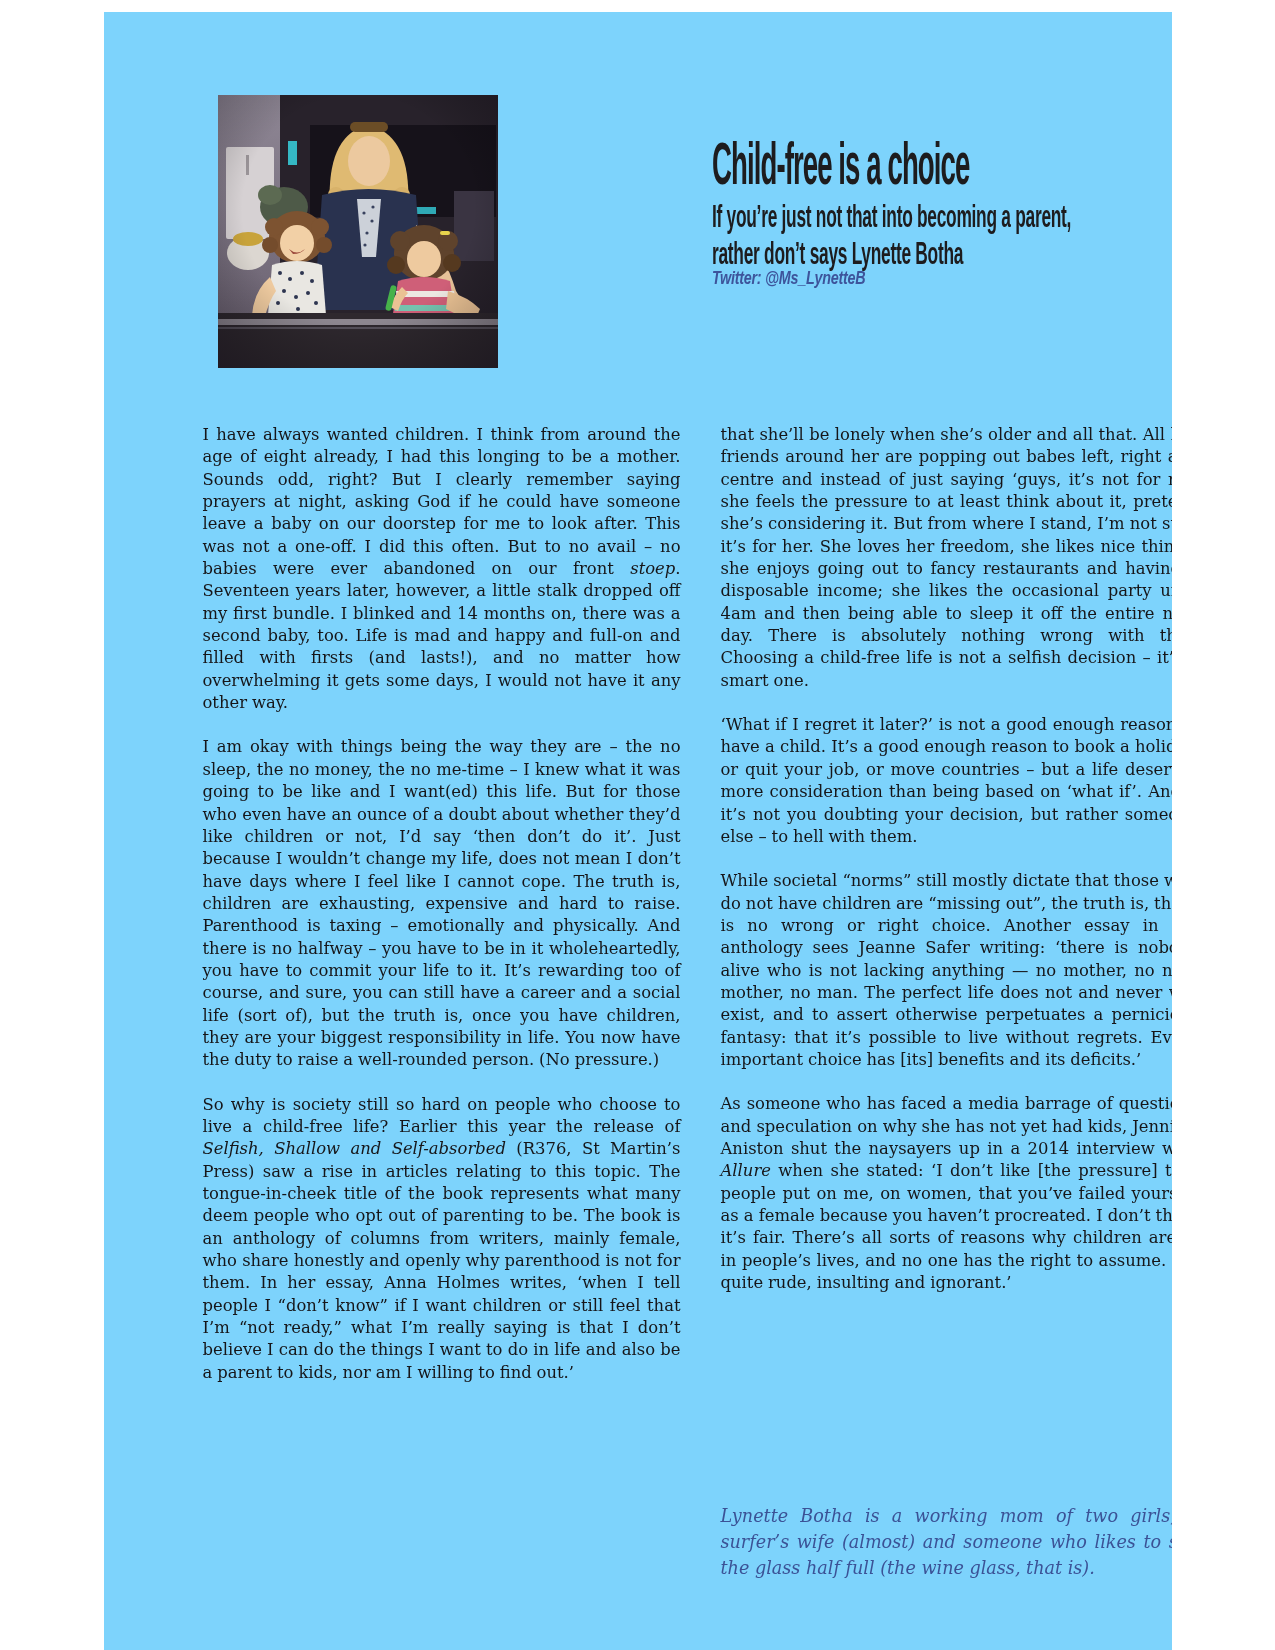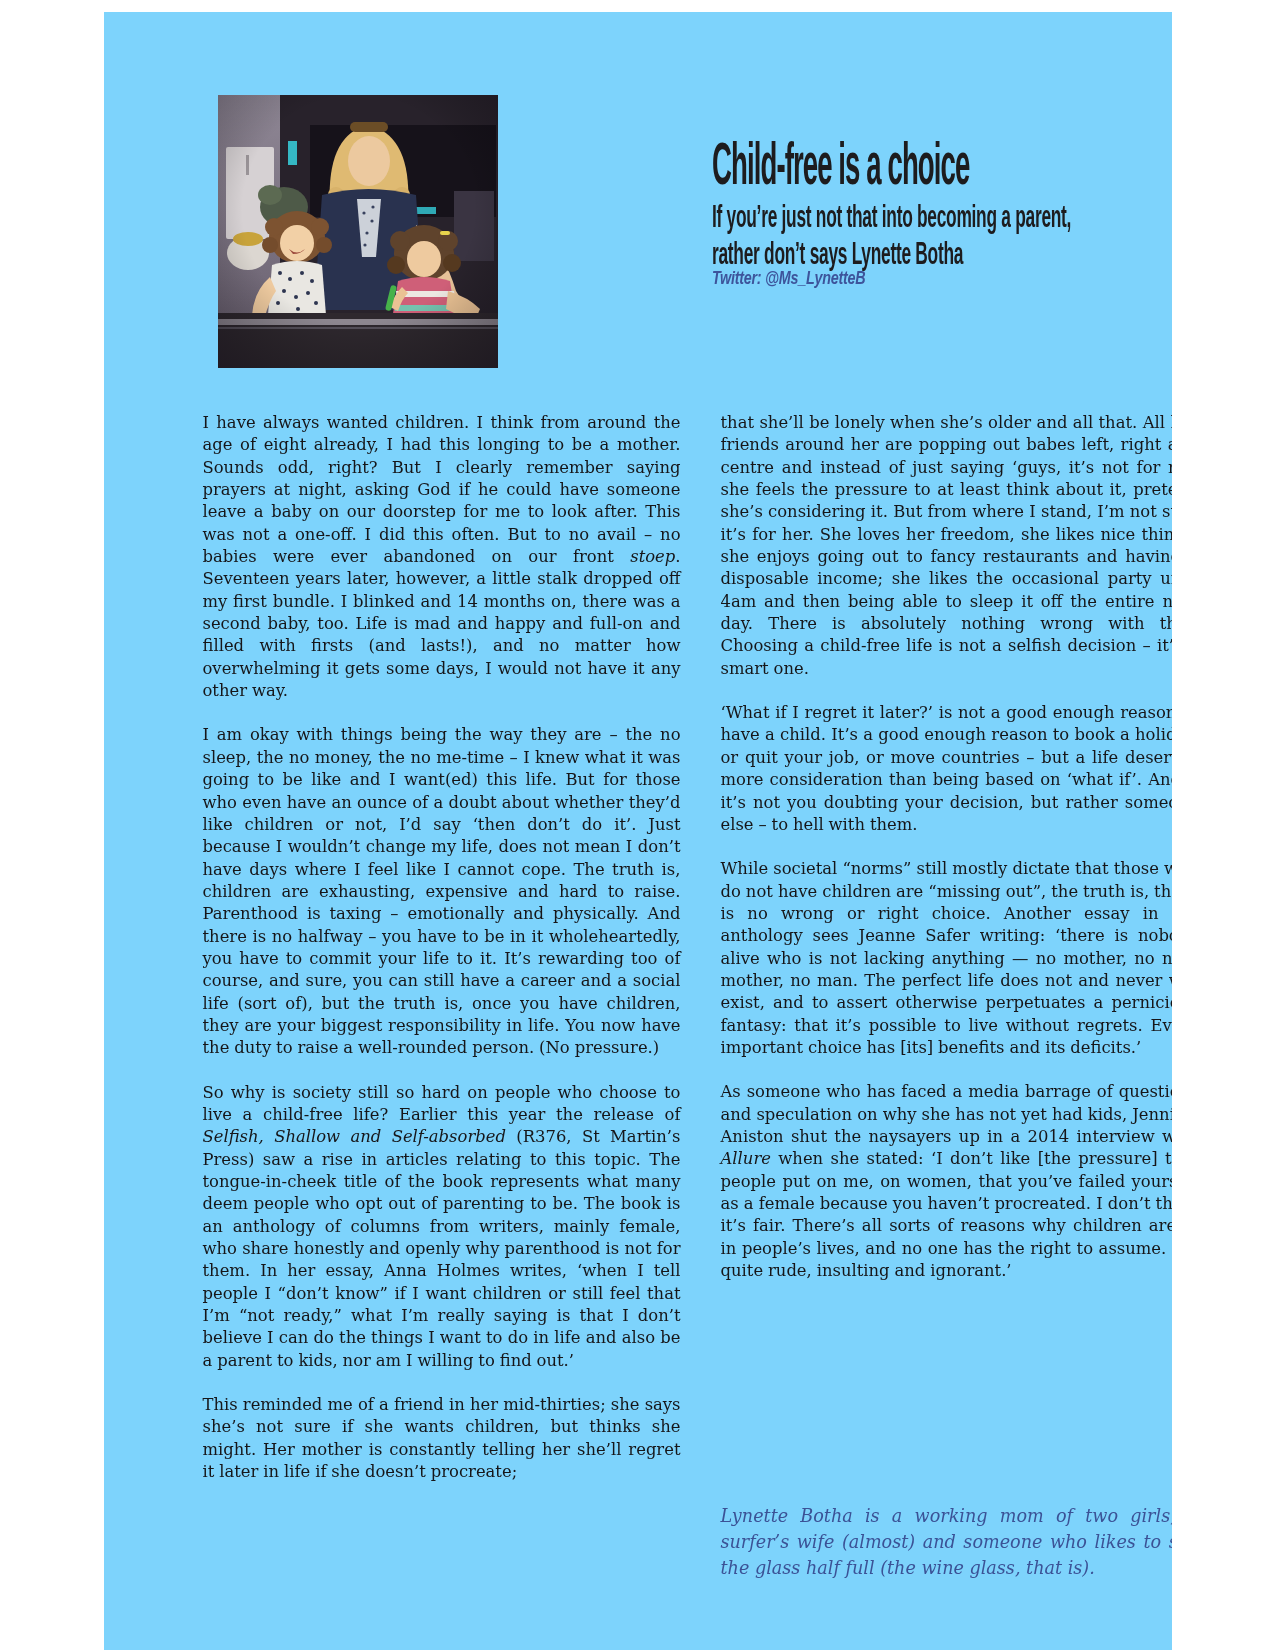--- a/index.html
+++ b/index.html
@@ -29,21 +29,21 @@
     transform:scaleX(0.56); transform-origin:left top;
   }
   .twitter {
     position:absolute; left:608px; top:256px;
     font-family:"Liberation Sans", sans-serif; font-weight:bold; font-style:italic;
     font-size:17.5px; letter-spacing:-0.3px; color:#3d549b;
     transform:scaleX(0.82); transform-origin:left top; white-space:nowrap;
   }
   
   .col {
-    position:absolute; top:400px; width:478px;
+    position:absolute; top:412px; width:478px;
     font-size:16.4px; line-height:22.35px; color:#161619;
     text-align:justify; hyphens:auto; -webkit-hyphens:auto;
     word-spacing:-0.3px;
   }
   .col-1 { left:99px; }
   .col-2 { left:617px; }
   .col p { margin:0 0 22px 0; }
   .col p:last-child { margin-bottom:0; }
   .it { font-style:italic; }
   
@@ -149,21 +149,20 @@
   </figure>
 
   <h1 class="headline">Child-free is a choice</h1>
   <h2 class="subtitle">If you’re just not that into becoming a parent, rather don’t says Lynette Botha</h2>
   <div class="twitter">Twitter: @Ms_LynetteB</div>
 
   <div class="col col-1">
       <p><span>I have always wanted children. I think from around the age of eight already, I had this longing to be a mother. Sounds odd, right? But I clearly remember saying prayers at night, asking God if he could have someone leave a baby on our doorstep for me to look after. This was not a one-off. I did this often. But to no avail – no babies were ever abandoned on our front </span><span class="it">stoep</span><span>. Seventeen years later, however, a little stalk dropped off my first bundle. I blinked and 14 months on, there was a second baby, too. Life is mad and happy and full-on and filled with firsts (and lasts!), and no matter how overwhelming it gets some days, I would not have it any other way.</span></p>
       <p><span>I am okay with things being the way they are – the no sleep, the no money, the no me-time – I knew what it was going to be like and I want(ed) this life. But for those who even have an ounce of a doubt about whether they’d like children or not, I’d say ‘then don’t do it’. Just because I wouldn’t change my life, does not mean I don’t have days where I feel like I cannot cope. The truth is, children are exhausting, expensive and hard to raise. Parenthood is taxing – emotionally and physically. And there is no halfway – you have to be in it wholeheartedly, you have to commit your life to it. It’s rewarding too of course, and sure, you can still have a career and a social life (sort of), but the truth is, once you have children, they are your biggest responsibility in life. You now have the duty to raise a well-rounded person. (No pressure.)</span></p>
       <p><span>So why is society still so hard on people who choose to live a child-free life? Earlier this year the release of </span><span class="it">Selfish, Shallow and Self-absorbed</span><span> (R376, St Martin’s Press) saw a rise in articles relating to this topic. The tongue-in-cheek title of the book represents what many deem people who opt out of parenting to be. The book is an anthology of columns from writers, mainly female, who share honestly and openly why parenthood is not for them. In her essay, Anna Holmes writes, ‘when I tell people I “don’t know” if I want children or still feel that I’m “not ready,” what I’m really saying is that I don’t believe I can do the things I want to do in life and also be a parent to kids, nor am I willing to find out.’</span></p>
-      <p><span>This reminded me of a friend in her mid-thirties; she says she’s not sure if she wants children, but thinks she might. Her mother is constantly telling her she’ll regret it later in life if she doesn’t procreate;</span></p>
     </div>
   <div class="col col-2">
       <p><span>that she’ll be lonely when she’s older and all that. All her friends around her are popping out babes left, right and centre and instead of just saying ‘guys, it’s not for me’ she feels the pressure to at least think about it, pretend she’s considering it. But from where I stand, I’m not sure it’s for her. She loves her freedom, she likes nice things, she enjoys going out to fancy restaurants and having a disposable income; she likes the occasional party until 4am and then being able to sleep it off the entire next day. There is absolutely nothing wrong with that. Choosing a child-free life is not a selfish decision – it’s a smart one.</span></p>
       <p><span>‘What if I regret it later?’ is not a good enough reason to have a child. It’s a good enough reason to book a holiday, or quit your job, or move countries – but a life deserves more consideration than being based on ‘what if’. And if it’s not you doubting your decision, but rather someone else – to hell with them.</span></p>
       <p><span>While societal “norms” still mostly dictate that those who do not have children are “missing out”, the truth is, there is no wrong or right choice. Another essay in the anthology sees Jeanne Safer writing: ‘there is nobody alive who is not lacking anything — no mother, no non-mother, no man. The perfect life does not and never will exist, and to assert otherwise perpetuates a pernicious fantasy: that it’s possible to live without regrets. Every important choice has [its] benefits and its deficits.’</span></p>
       <p><span>As someone who has faced a media barrage of questions and speculation on why she has not yet had kids, Jennifer Aniston shut the naysayers up in a 2014 interview with </span><span class="it">Allure</span><span> when she stated: ‘I don’t like [the pressure] that people put on me, on women, that you’ve failed yourself as a female because you haven’t procreated. I don’t think it’s fair. There’s all sorts of reasons why children aren’t in people’s lives, and no one has the right to assume. It’s quite rude, insulting and ignorant.’</span></p>
     </div>
 
   <div class="bio">Lynette Botha is a working mom of two girls, a surfer’s wife (almost) and someone who likes to see the glass half full (the wine glass, that is).</div>
 

